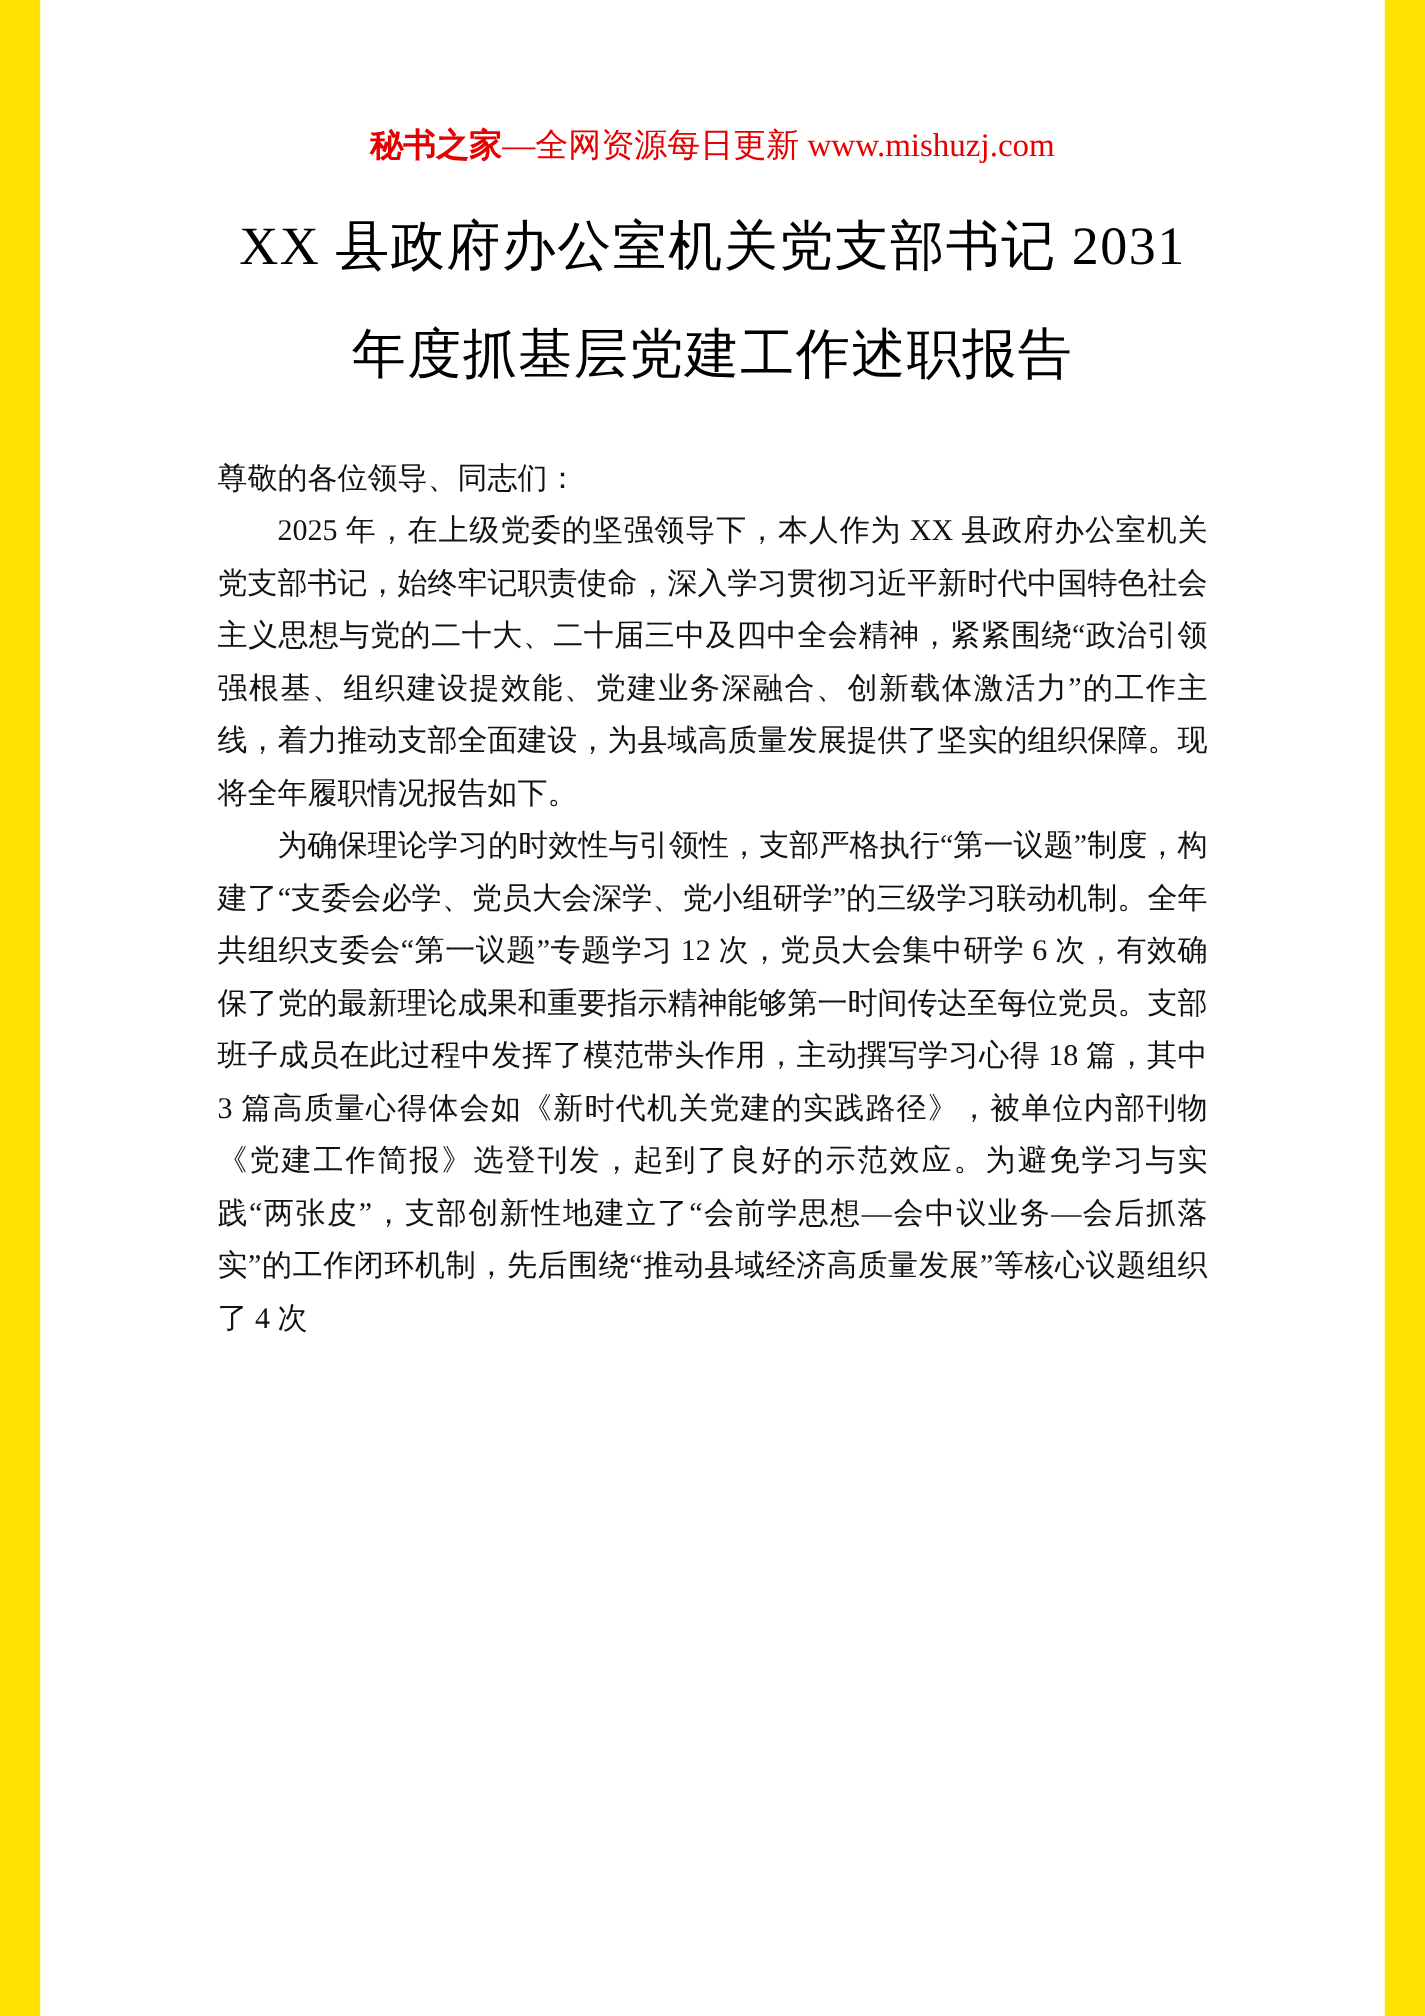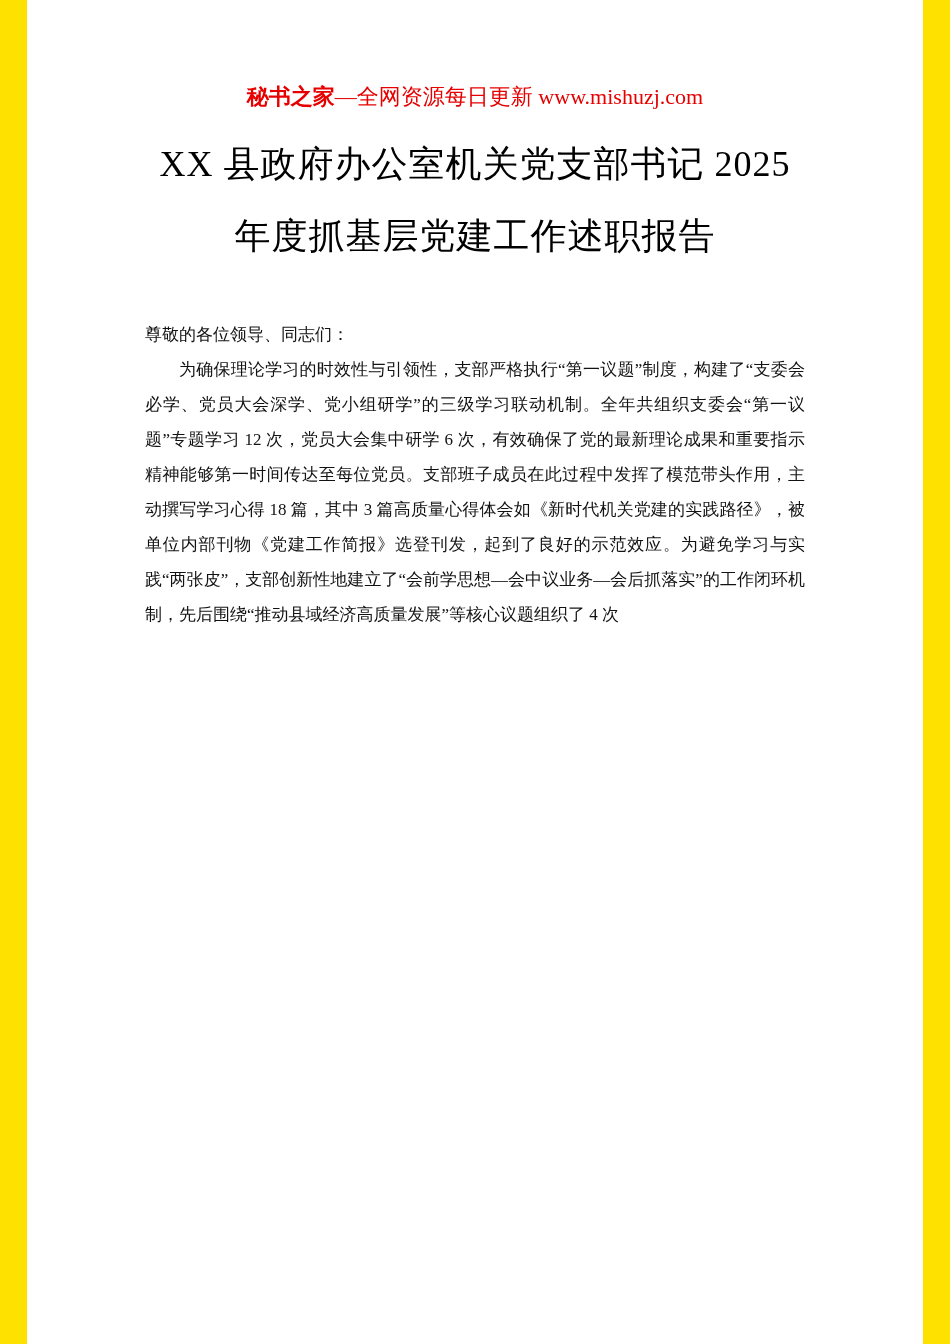--- a/index.html
+++ b/index.html
@@ -56,22 +56,22 @@
     margin: 16px 0 0 0;
     font-size: 36px;
     font-weight: normal;
     color: #000000;
     text-align: center;
     line-height: 72px;
     letter-spacing: 1px;
   }
 
   .doc-body {
-    margin-top: 45px;
-    font-size: 17px;
+    margin-top: 30px;
+    font-size: 20px;
     line-height: 35px;
     color: #121212;
     text-align: justify;
   }
   .doc-body p {
     margin: 0;
     padding: 0;
   }
   .doc-body p.indent {
     text-indent: 2em;
@@ -84,21 +84,22 @@
 
   <div class="side-strip left"></div>
   <div class="side-strip right"></div>
 
   <div class="page">
 
     <div class="site-header">
       <span class="site-name">秘书之家</span><span class="site-tagline">—全网资源每日更新 www.mishuzj.com</span>
     </div>
 
-    <h1 class="doc-title">XX 县政府办公室机关党支部书记 2025 年度抓基层党建工作述职报告</h1>
+    <h1 class="doc-title">XX 县政府办公室机关党支部书记 2031 年度抓基层党建工作述职报告</h1>
 
     <div class="doc-body">
       <p class="no-indent">尊敬的各位领导、同志们：</p>
+      <p class="indent">2025 年，在上级党委的坚强领导下，本人作为 XX 县政府办公室机关党支部书记，始终牢记职责使命，深入学习贯彻习近平新时代中国特色社会主义思想与党的二十大、二十届三中及四中全会精神，紧紧围绕“政治引领强根基、组织建设提效能、党建业务深融合、创新载体激活力”的工作主线，着力推动支部全面建设，为县域高质量发展提供了坚实的组织保障。现将全年履职情况报告如下。</p>
       <p class="indent">为确保理论学习的时效性与引领性，支部严格执行“第一议题”制度，构建了“支委会必学、党员大会深学、党小组研学”的三级学习联动机制。全年共组织支委会“第一议题”专题学习 12 次，党员大会集中研学 6 次，有效确保了党的最新理论成果和重要指示精神能够第一时间传达至每位党员。支部班子成员在此过程中发挥了模范带头作用，主动撰写学习心得 18 篇，其中 3 篇高质量心得体会如《新时代机关党建的实践路径》，被单位内部刊物《党建工作简报》选登刊发，起到了良好的示范效应。为避免学习与实践“两张皮”，支部创新性地建立了“会前学思想—会中议业务—会后抓落实”的工作闭环机制，先后围绕“推动县域经济高质量发展”等核心议题组织了 4 次</p>
     </div>
 
   </div>
 </div>
 
 </body></html>

